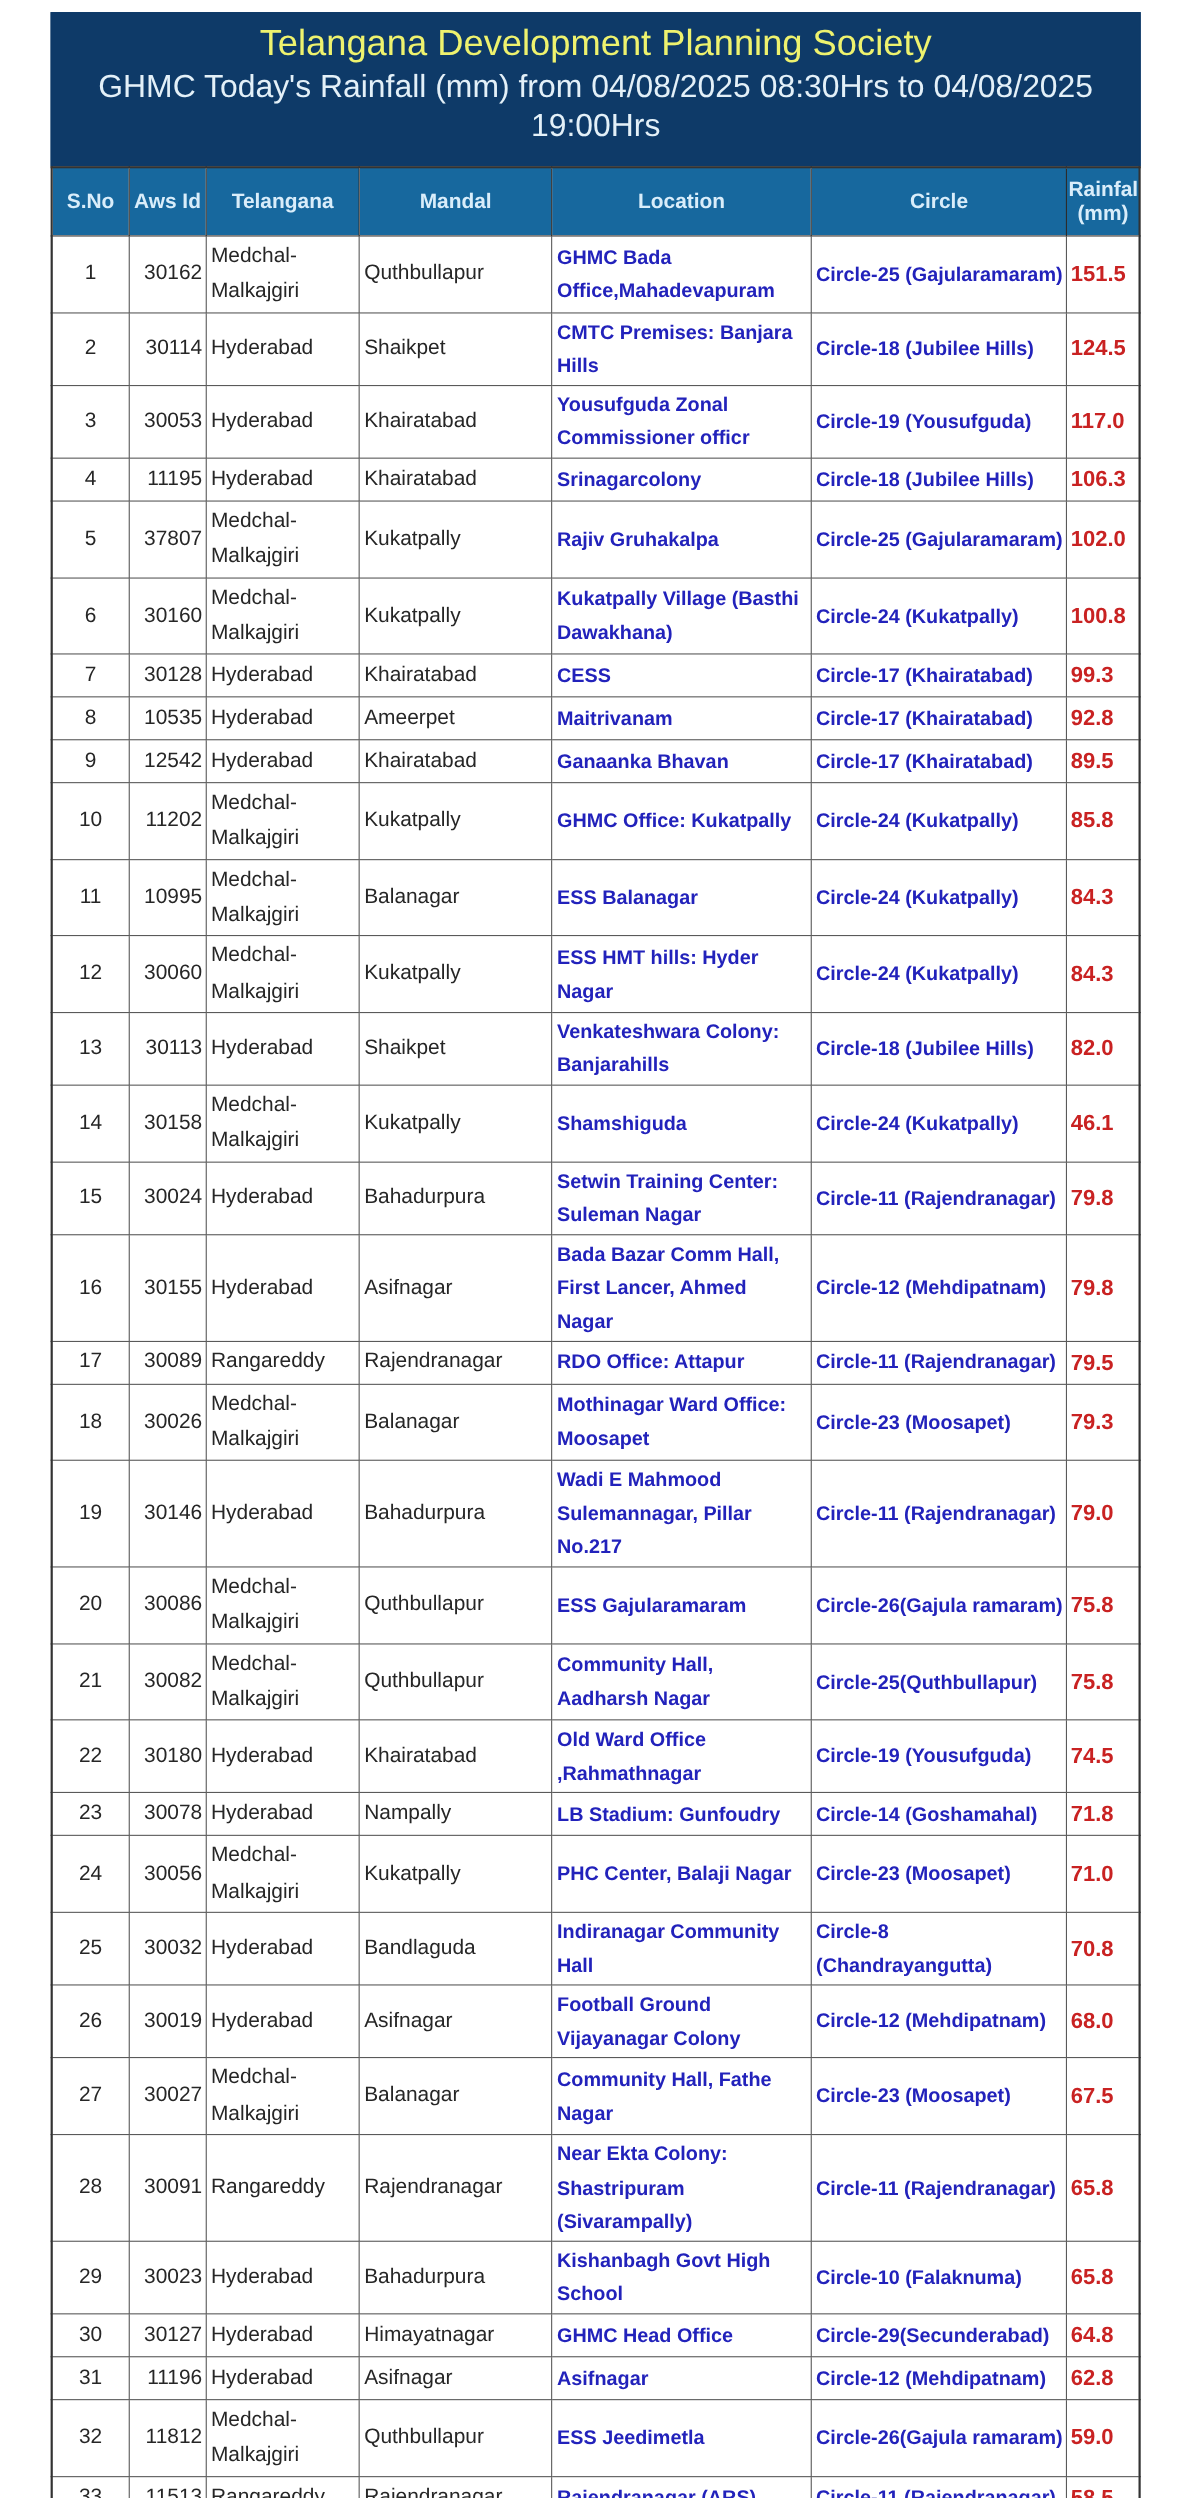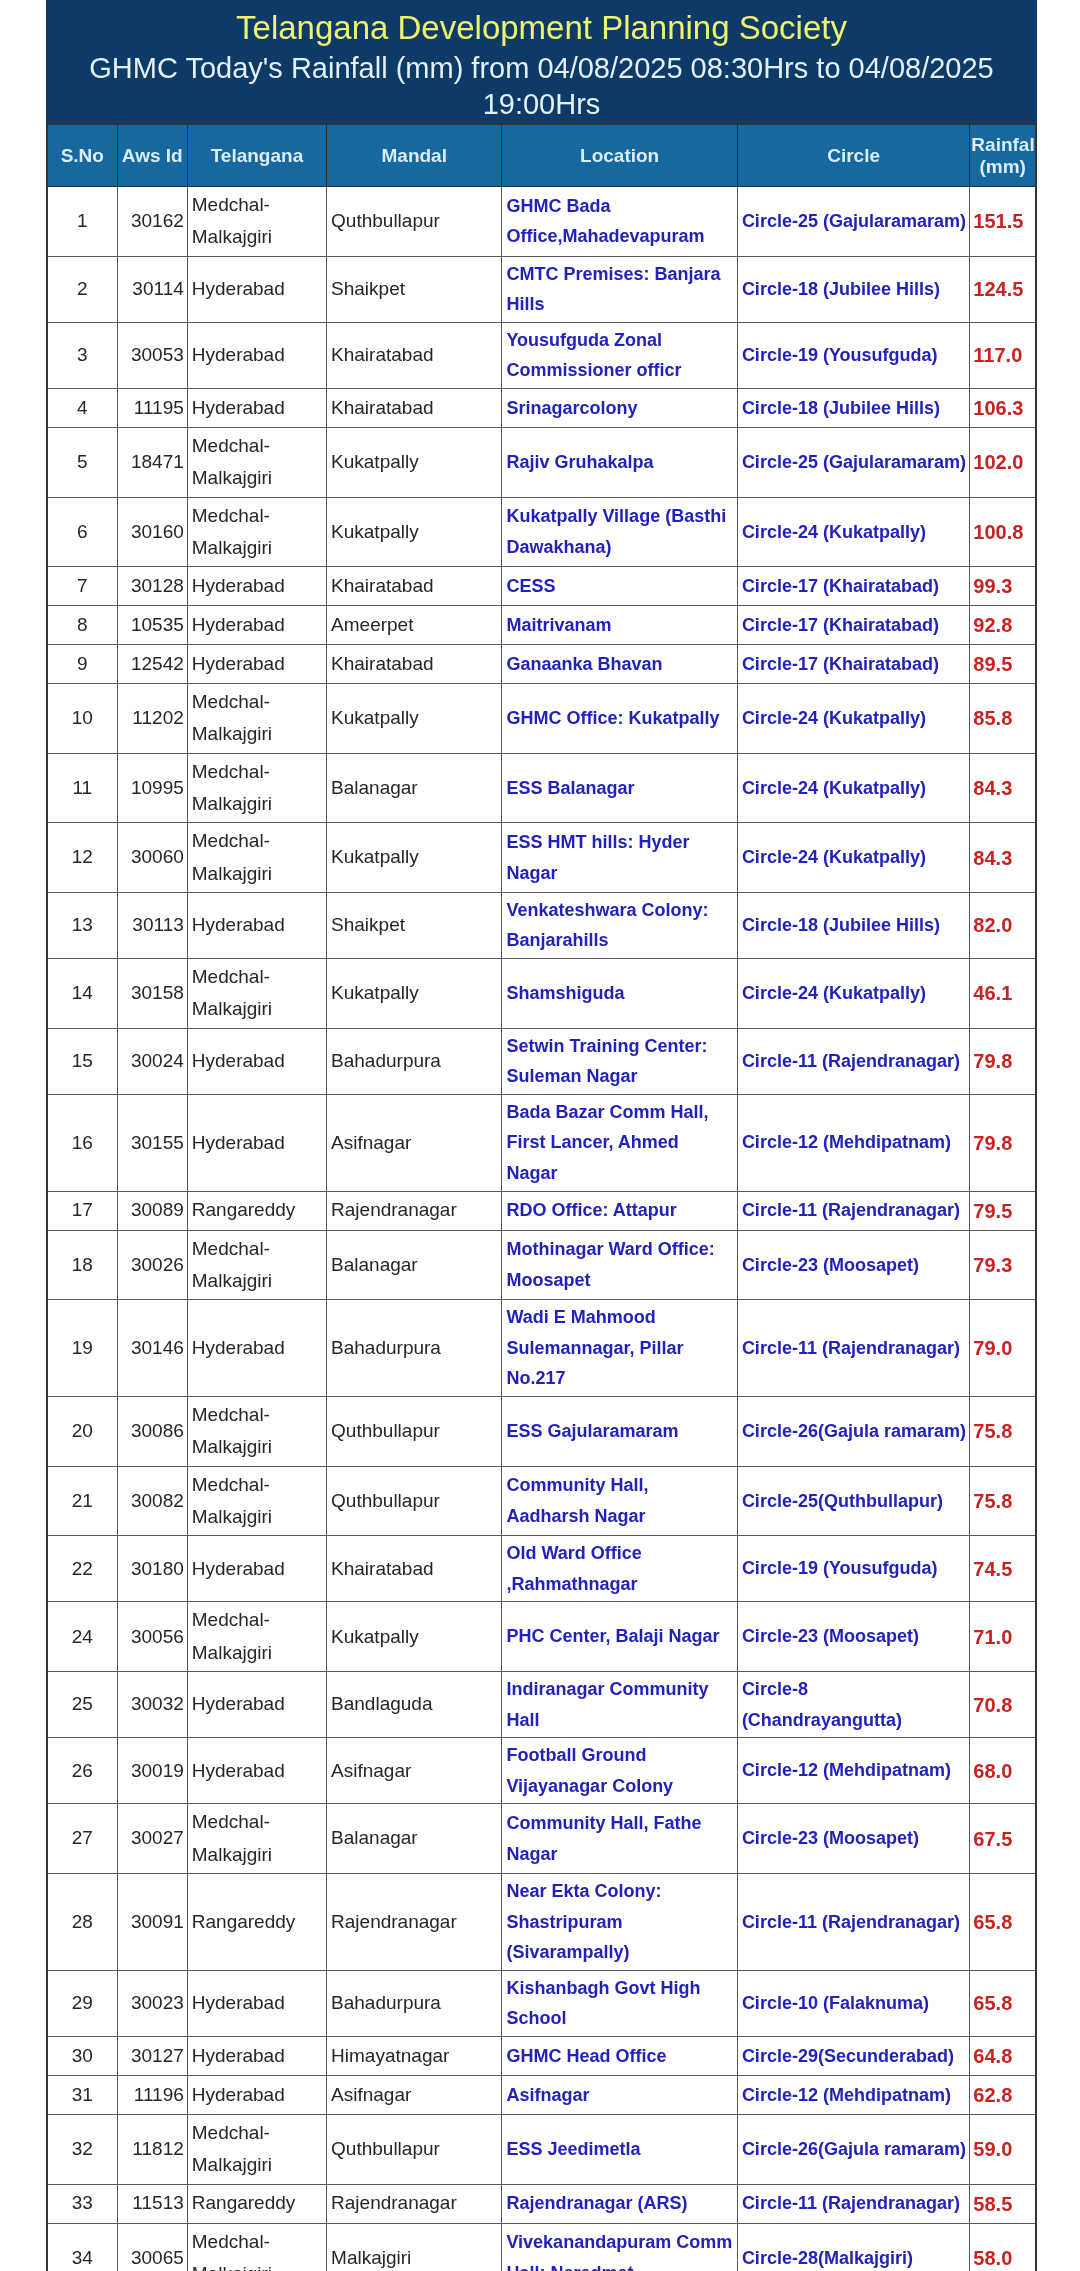--- a/index.html
+++ b/index.html
@@ -18,22 +18,23 @@
     width:1080px;height:2271px;overflow:hidden;
     background:#ffffff;
     font-family:"Liberation Sans","DejaVu Sans",sans-serif;
   }
   .report{
     position:absolute;left:46px;top:0;width:991px;
   }
   .title-band{
     background:var(--band-bg);
     text-align:center;
-    padding:8px 4px 0 4px;
+    padding:8px 4px 17px 4px;
     border:1px solid var(--band-bg);
+    margin-top:11px;
   }
   .title-band .title{
     color:var(--title-yellow);
     font-size:33px;
     font-weight:500;
     line-height:1.18;
   }
   .title-band .subtitle{
     color:var(--subtitle-white);
     font-size:29px;
@@ -156,21 +157,21 @@
     <td class="sno">4</td>
     <td class="aws">11195</td>
     <td class="district">Hyderabad</td>
     <td class="mandal">Khairatabad</td>
     <td class="location">Srinagarcolony</td>
     <td class="circle">Circle-18 (Jubilee Hills)</td>
     <td class="rain">106.3</td>
   </tr>
         <tr>
     <td class="sno">5</td>
-    <td class="aws">18471</td>
+    <td class="aws">37807</td>
     <td class="district">Medchal-Malkajgiri</td>
     <td class="mandal">Kukatpally</td>
     <td class="location">Rajiv Gruhakalpa</td>
     <td class="circle">Circle-25 (Gajularamaram)</td>
     <td class="rain">102.0</td>
   </tr>
         <tr>
     <td class="sno">6</td>
     <td class="aws">30160</td>
     <td class="district">Medchal-Malkajgiri</td>
@@ -317,20 +318,29 @@
         <tr>
     <td class="sno">22</td>
     <td class="aws">30180</td>
     <td class="district">Hyderabad</td>
     <td class="mandal">Khairatabad</td>
     <td class="location">Old Ward Office ,Rahmathnagar</td>
     <td class="circle">Circle-19 (Yousufguda)</td>
     <td class="rain">74.5</td>
   </tr>
         <tr>
+    <td class="sno">23</td>
+    <td class="aws">30078</td>
+    <td class="district">Hyderabad</td>
+    <td class="mandal">Nampally</td>
+    <td class="location">LB Stadium: Gunfoudry</td>
+    <td class="circle">Circle-14 (Goshamahal)</td>
+    <td class="rain">71.8</td>
+  </tr>
+        <tr>
     <td class="sno">24</td>
     <td class="aws">30056</td>
     <td class="district">Medchal-Malkajgiri</td>
     <td class="mandal">Kukatpally</td>
     <td class="location">PHC Center, Balaji Nagar</td>
     <td class="circle">Circle-23 (Moosapet)</td>
     <td class="rain">71.0</td>
   </tr>
         <tr>
     <td class="sno">25</td>

